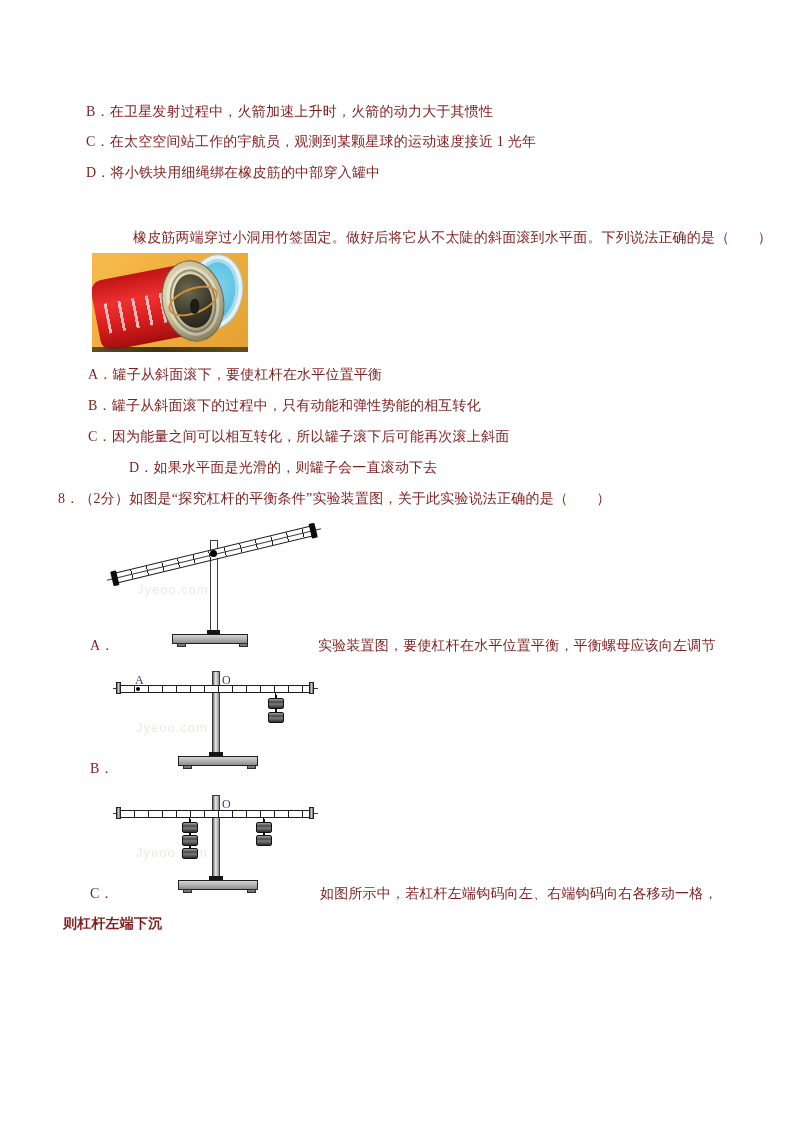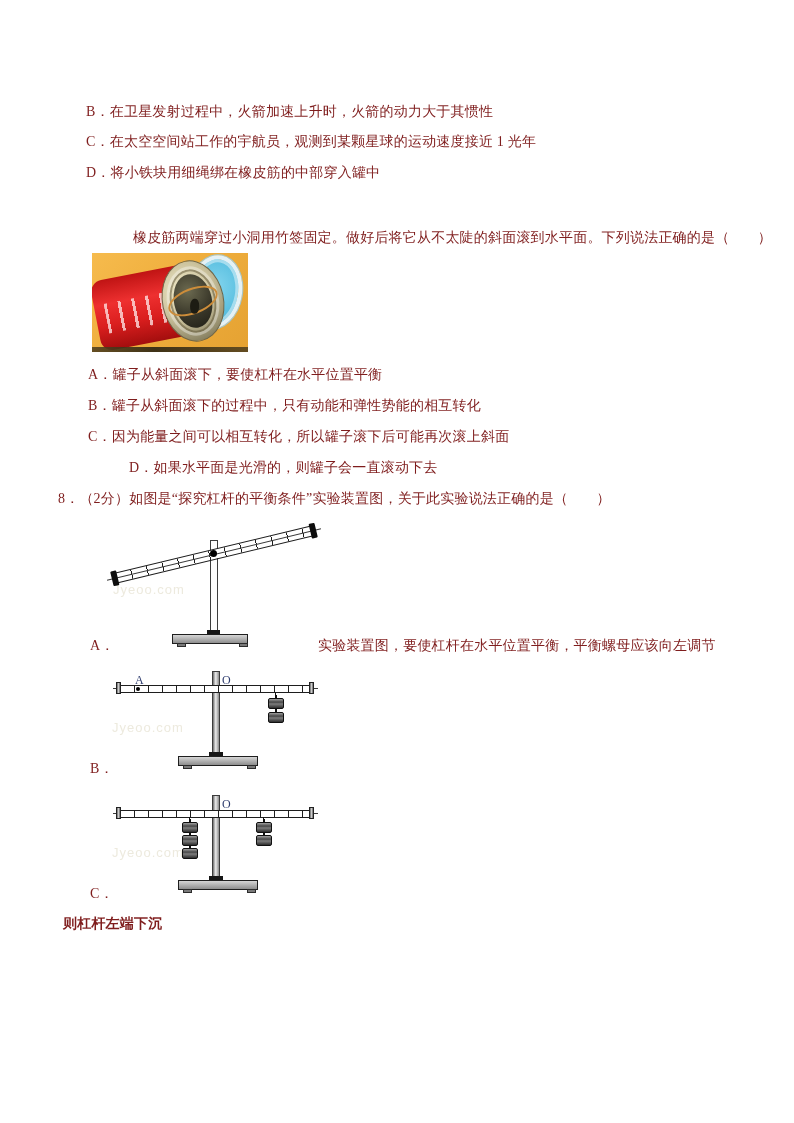--- a/index.html
+++ b/index.html
@@ -51,21 +51,21 @@
   .connector{position:absolute;background:#161616;}
   .base{position:absolute;height:10px;background:linear-gradient(180deg,#d6d6d6,#8e8e8e);
         border:1px solid #1f1f1f;box-sizing:border-box;}
   .foot{position:absolute;width:9px;height:4px;background:#7a7a7a;border:1px solid #2c2c2c;box-sizing:border-box;}
   .weight{position:absolute;width:16px;height:11px;border:1px solid #101010;border-radius:2px;
         background:linear-gradient(180deg,#a0a0a0 0%,#474747 35%,#7d7d7d 55%,#2d2d2d 100%);box-sizing:border-box;}
   .weight::before{content:"";position:absolute;left:6px;top:-4px;width:2px;height:4px;background:#101010;}
   .hanger{position:absolute;width:1px;background:#101010;}
   .pdot{position:absolute;background:#000;border-radius:50%;}
   .dlabel{position:absolute;font-size:12px;line-height:12px;color:#2e3c6e;font-family:"Liberation Serif","DejaVu Serif",serif;}
-  .wm{position:absolute;font-size:13px;color:#edeade;letter-spacing:1px;font-family:"Liberation Sans","DejaVu Sans",sans-serif;}
+  .wm{position:absolute;font-size:13px;color:#edeade;letter-spacing:1px;font-family:"Liberation Sans","DejaVu Sans",sans-serif;margin-left:24px;}
 </style>
 </head>
 <body>
 
 <div class="page">
 
   <div class="t" style="left:86px;top:103px;">B．在卫星发射过程中，火箭加速上升时，火箭的动力大于其惯性</div>
   <div class="t" style="left:86px;top:133px;">C．在太空空间站工作的宇航员，观测到某颗星球的运动速度接近 1 光年</div>
   <div class="t" style="left:86px;top:164px;">D．将小铁块用细绳绑在橡皮筋的中部穿入罐中</div>
 
@@ -142,15 +142,16 @@
     <div class="weight" style="left:87px;top:60px;"></div>
     <div class="hanger" style="left:168px;top:29px;height:5px;"></div>
     <div class="weight" style="left:161px;top:34px;"></div>
     <div class="weight" style="left:161px;top:47px;"></div>
     <div class="connector" style="left:114px;top:88px;width:14px;height:5px;"></div>
     <div class="base" style="left:83px;top:92px;width:80px;"></div>
     <div class="foot" style="left:88px;top:101px;"></div>
     <div class="foot" style="left:152px;top:101px;"></div>
   </div>
   <div class="t" style="left:90px;top:885px;">C．</div>
+  <div class="t" style="left:320px;top:885px;">如图所示中，若杠杆左端钩码向左、右端钩码向右各移动一格，</div>
   <div class="t" style="left:63px;top:915px;font-weight:bold;">则杠杆左端下沉</div>
 
 </div>
 
 </body></html>

